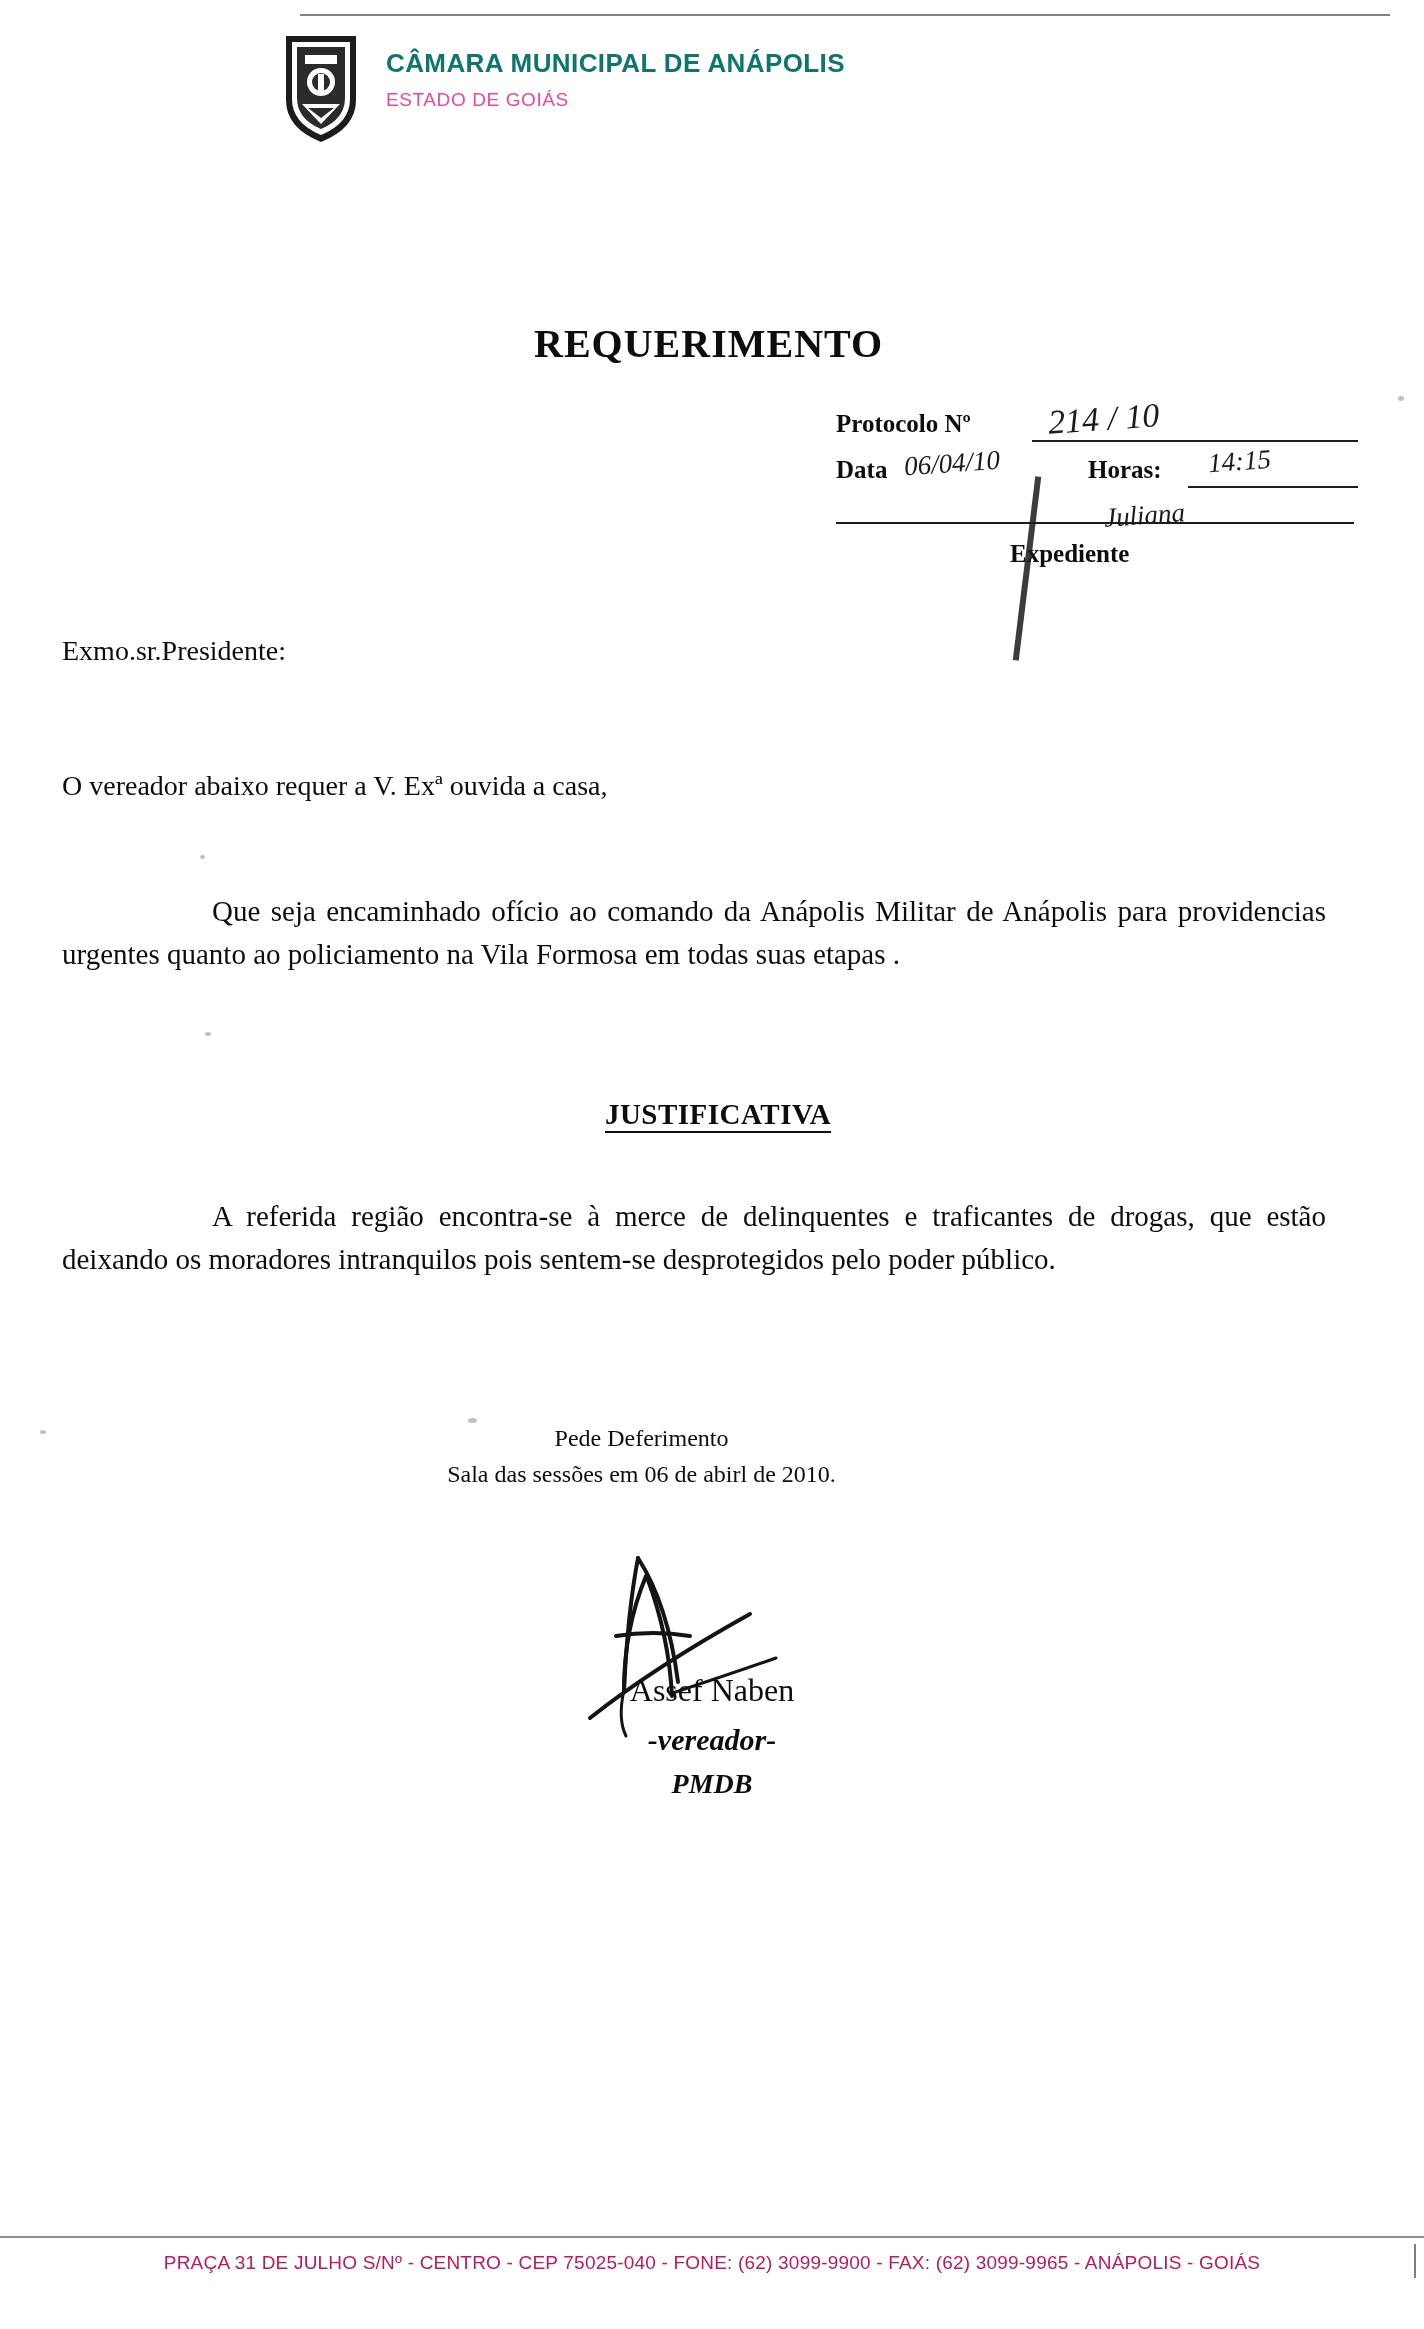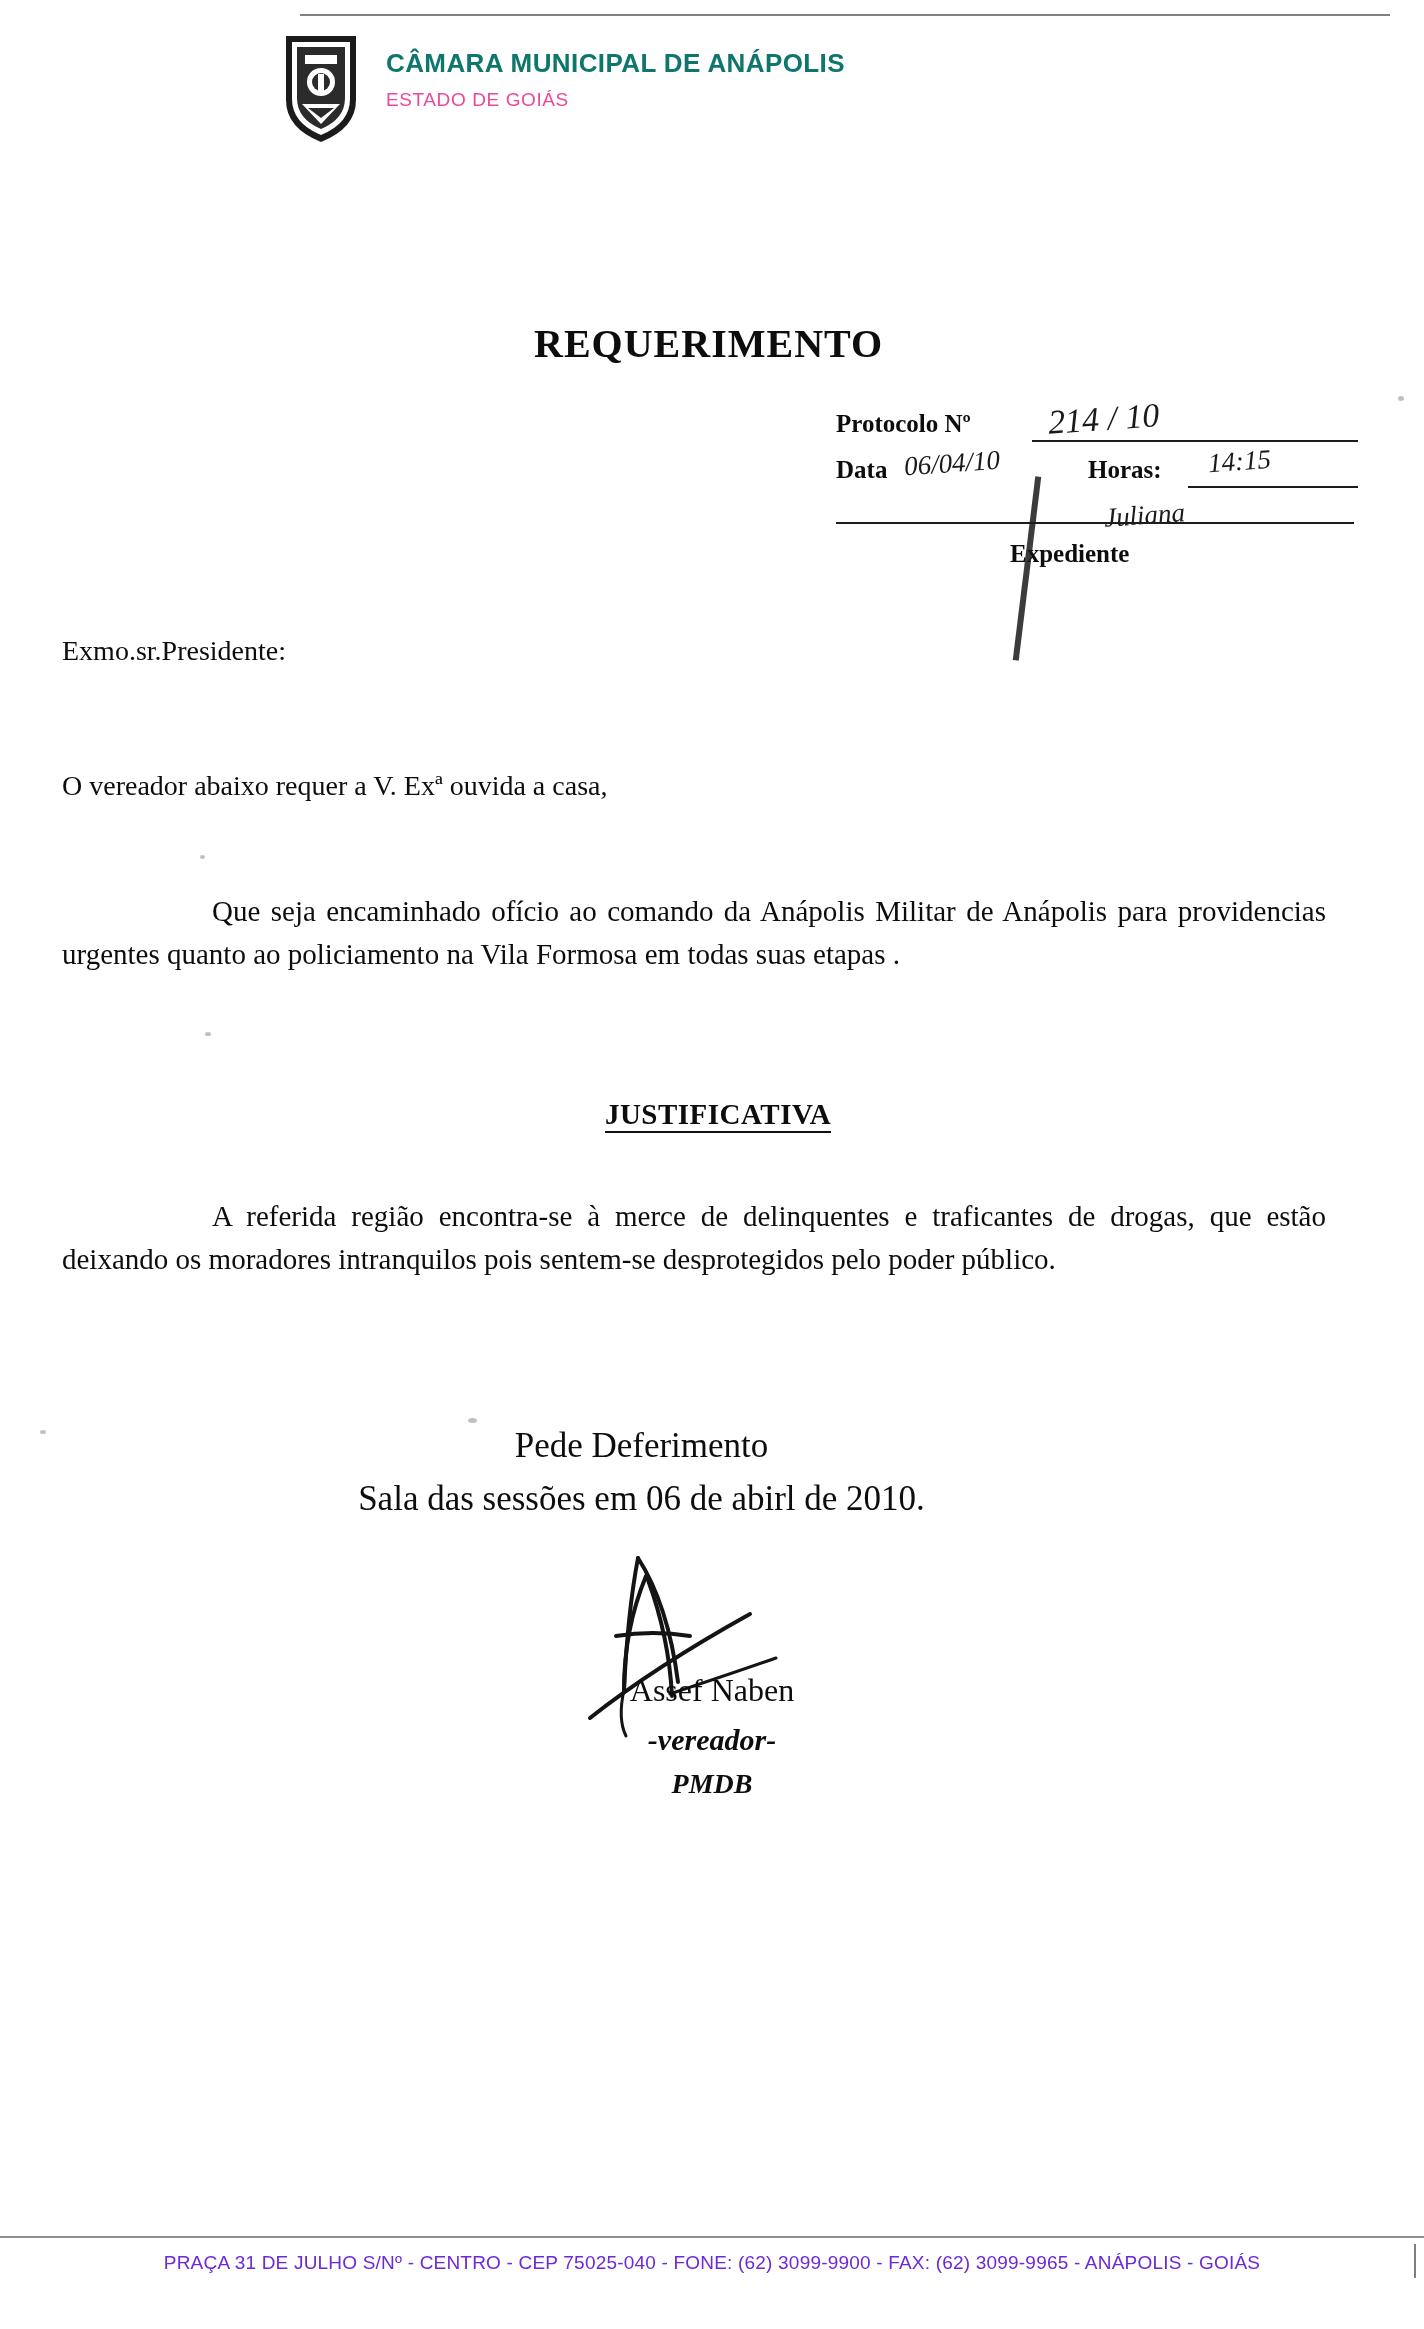--- a/index.html
+++ b/index.html
@@ -173,21 +173,21 @@
     padding-bottom: 1px;
     margin-left: 12px;
   }
 
   
   .closing {
     position: absolute;
     left: 0;
     width: 1283px;
     text-align: center;
-    font-size: 35px;
+    font-size: 24px;
     line-height: 1.5;
   }
   #closing-block { top: 1420px; }
 
   
   .signature-area {
     position: absolute;
     left: 520px;
     top: 1540px;
     width: 420px;
@@ -227,21 +227,21 @@
   }
   .footer {
     position: absolute;
     left: 0;
     top: 2252px;
     width: 1424px;
     text-align: center;
     font-family: "Liberation Sans", sans-serif;
     font-size: 19px;
     letter-spacing: .2px;
-    color: #6d28d9;
+    color: #be185d;
     white-space: nowrap;
   }
   .footer-tick {
     position: absolute;
     right: 8px;
     top: 2244px;
     width: 2px;
     height: 34px;
     background: #2a2a2a;
     opacity: .6;

